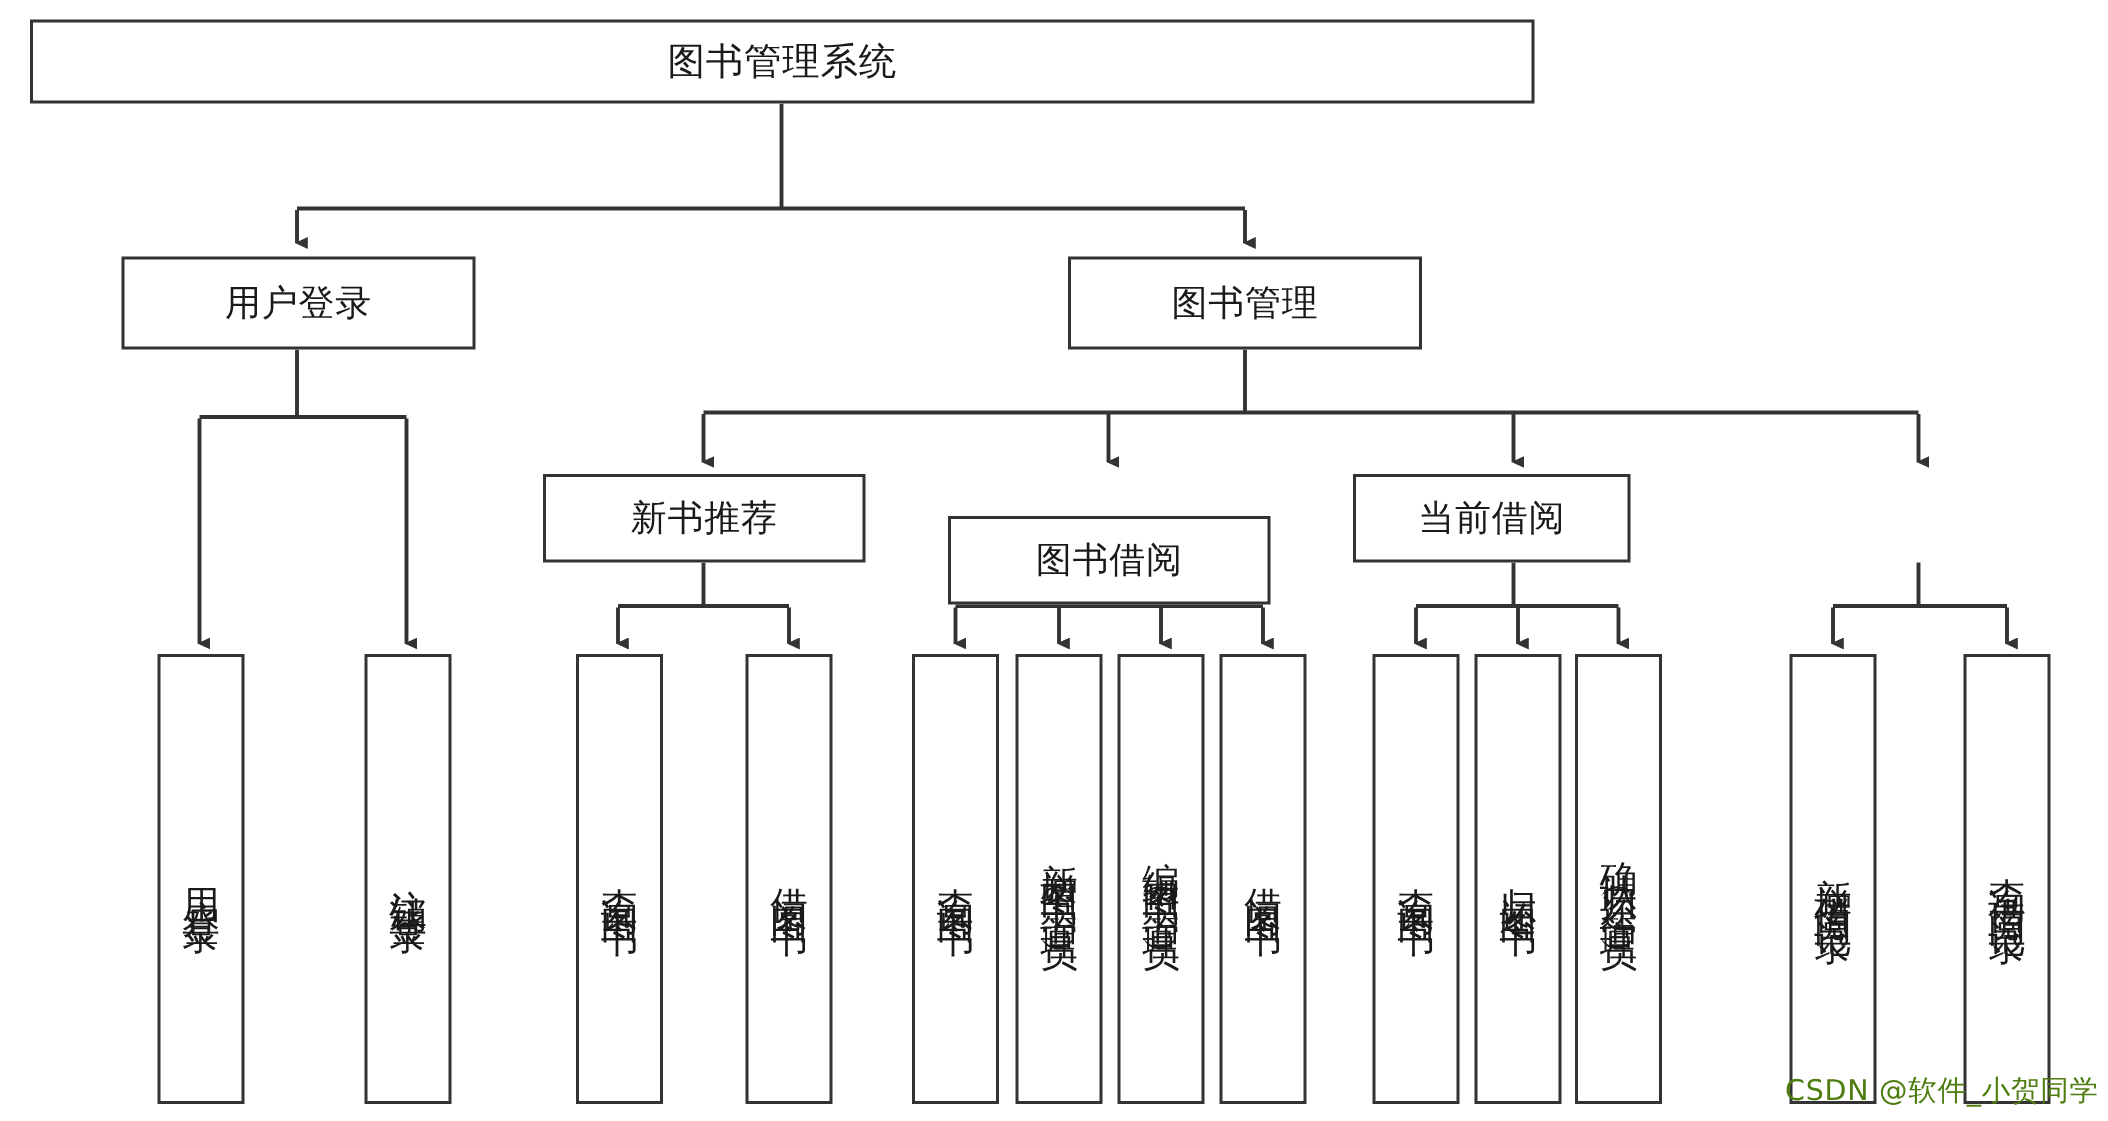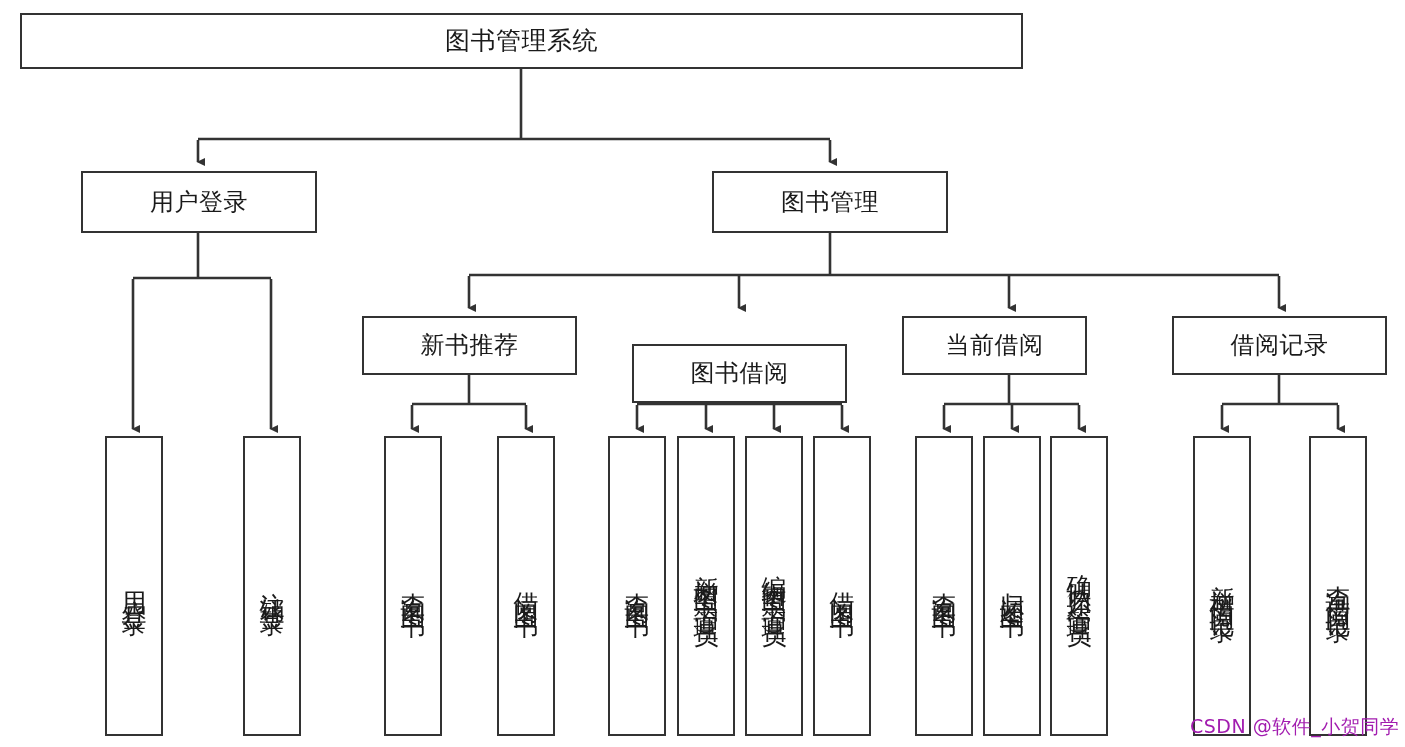--- a/index.html
+++ b/index.html
@@ -53,21 +53,21 @@
   }
   .node.vert .label {
     writing-mode: vertical-rl;
     text-orientation: upright;
     font-size: 25px;
     letter-spacing: 7px;
     line-height: 1;
   }
   .watermark {
     position: absolute;
-    color: #a21caf;
+    color: #4d7c0f;
     font-size: 19px;
     letter-spacing: 0.5px;
     white-space: nowrap;
     user-select: none;
   }
 </style>
 </head>
 <body>
 
 <div id="canvas">
@@ -135,23 +135,20 @@
 
   <div class="node horiz" style="left:362px; top:316px; width:215px; height:59px;">
     <span class="label">新书推荐</span>
   </div>
   <div class="node horiz" style="left:632px; top:316px; width:215px; height:59px;margin-top:28px;">
     <span class="label">图书借阅</span>
   </div>
   <div class="node horiz" style="left:902px; top:316px; width:185px; height:59px;">
     <span class="label">当前借阅</span>
   </div>
-  <div class="node horiz" style="left:1172px; top:316px; width:215px; height:59px;">
-    <span class="label">借阅记录</span>
-  </div>
 
   <div class="node vert" style="left:105px; top:436px; width:58px; height:300px;">
     <span class="label">用户登录</span>
   </div>
   <div class="node vert" style="left:243px; top:436px; width:58px; height:300px;">
     <span class="label">注销登录</span>
   </div>
 
   <div class="node vert" style="left:384px; top:436px; width:58px; height:300px;">
     <span class="label">查询图书</span>

